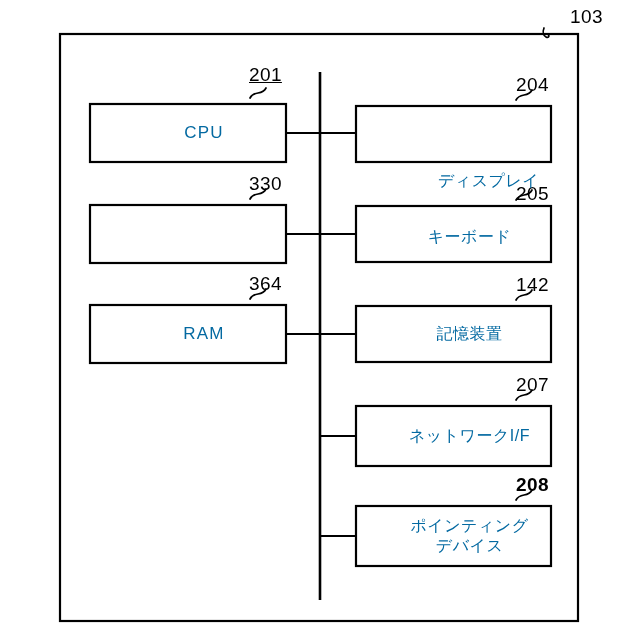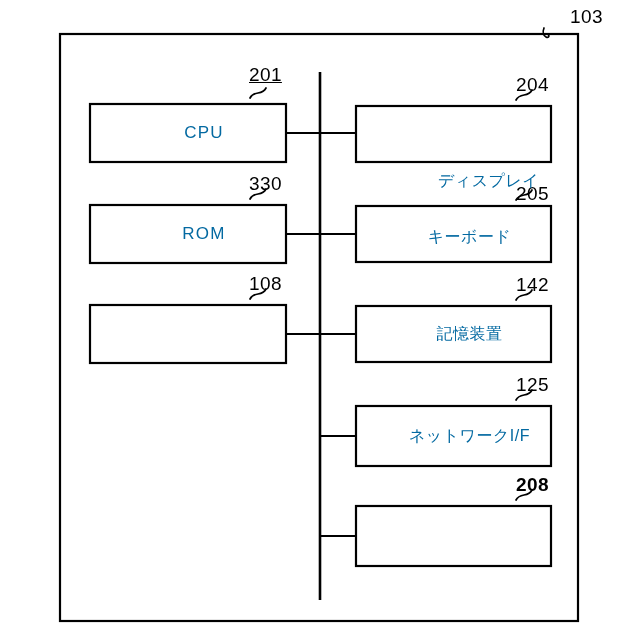--- a/index.html
+++ b/index.html
@@ -115,29 +115,31 @@
     <path class="leader-path" d="M 516 200 C 520 192, 528 198, 532 190"></path>
     <path class="leader-path" d="M 516 300 C 520 292, 528 298, 532 290"></path>
     <path class="leader-path" d="M 516 400 C 520 392, 528 398, 532 390"></path>
     <path class="leader-path" d="M 516 500 C 520 492, 528 498, 532 490"></path>
   </svg>
 
   <div class="ref-label" style="left:534px; top:6px;margin-left:36px;">103</div>
 
   <div class="ref-label" style="left:249px; top:64px;text-decoration:underline;">201</div>
   <div class="ref-label" style="left:249px; top:173px;">330</div>
-  <div class="ref-label" style="left:249px; top:273px;">108</div>
+  <div class="ref-label" style="left:249px; top:273px;">364</div>
 
   <div class="ref-label" style="left:516px; top:74px;">204</div>
   <div class="ref-label" style="left:516px; top:183px;">205</div>
   <div class="ref-label" style="left:516px; top:274px;">142</div>
-  <div class="ref-label" style="left:516px; top:374px;">125</div>
+  <div class="ref-label" style="left:516px; top:374px;">207</div>
   <div class="ref-label" style="left:516px; top:474px;font-weight:bold;">208</div>
 
   <div class="block-label latin" style="left:90px; top:104px; width:196px; height:58px;">CPU</div>
-  <div class="block-label latin" style="left:90px; top:205px; width:196px; height:58px;">ROM</div>
+  <div class="block-label latin" style="left:90px; top:305px; width:196px; height:58px;">RAM</div>
 
   <div class="block-label" style="left:356px; top:106px; width:233px; height:56px;margin-top:47px;">ディスプレイ</div>
   <div class="block-label" style="left:356px; top:206px; width:195px; height:63px;">キーボード</div>
   <div class="block-label" style="left:356px; top:306px; width:195px; height:56px;">記憶装置</div>
   <div class="block-label" style="left:356px; top:406px; width:195px; height:60px;">ネットワークI/F</div>
+  <div class="block-label" style="left:356px; top:506px; width:195px; height:60px;">ポインティング
+デバイス</div>
 
 </div>
 
 </body></html>

